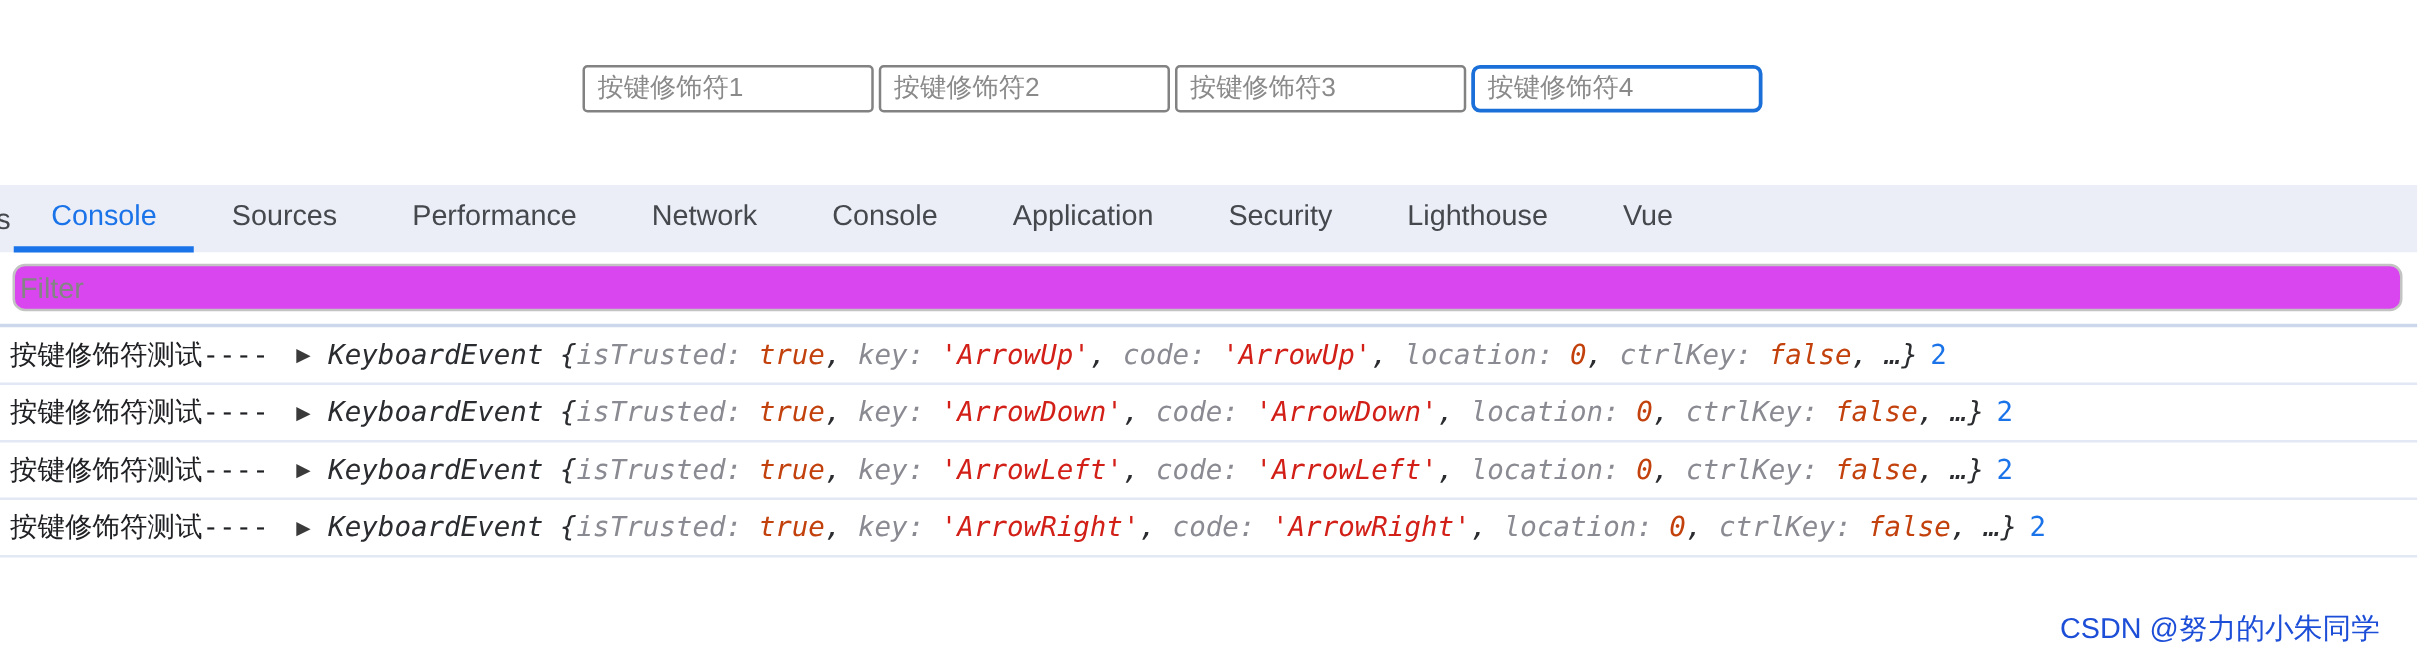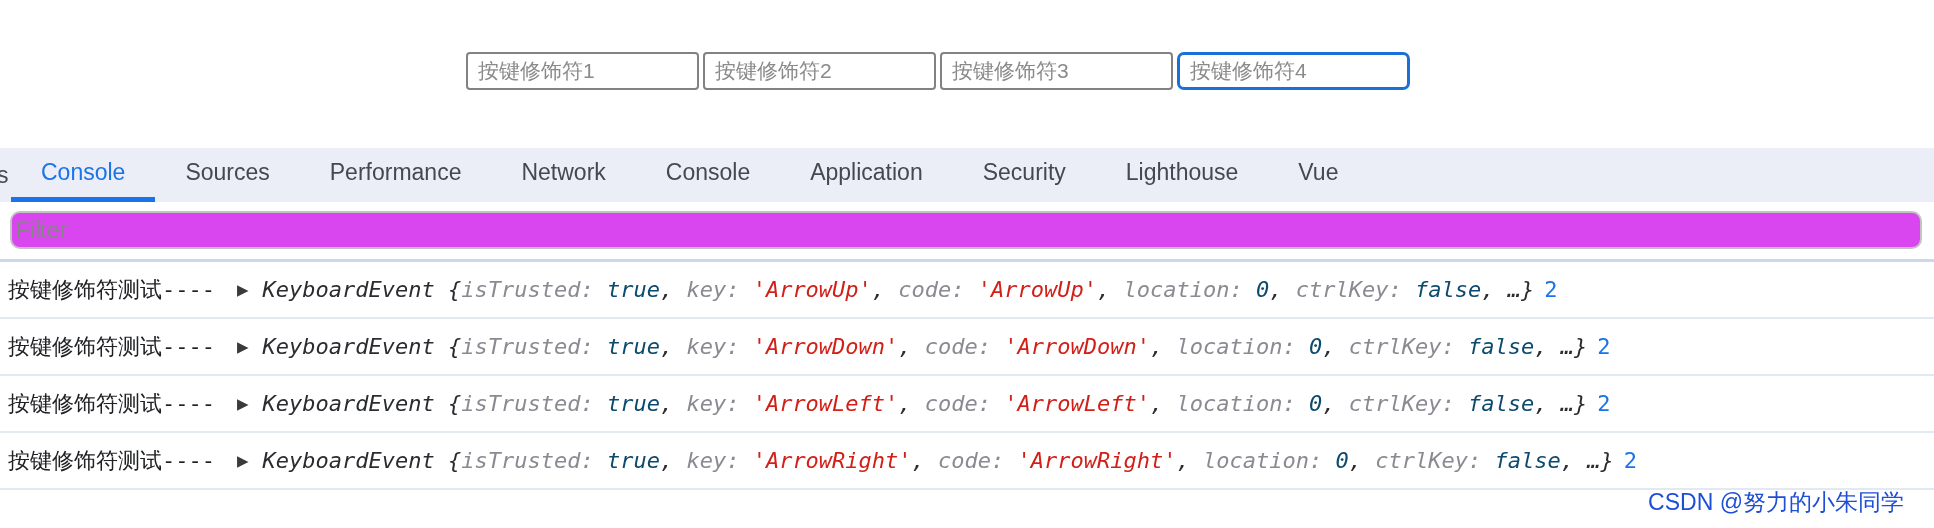--- a/index.html
+++ b/index.html
@@ -53,37 +53,37 @@
     border:2px solid #c3c3c3; border-radius:10px;
     padding:0 4px; font-size:23px; color:#333;
     font-family:"Liberation Sans", sans-serif;
     background:#d946ef; outline:none;
   }
   .filter-input::placeholder { color:#848484; opacity:1; }
 
   
   .console-messages { background:#fff; }
   .console-row {
-    height:57px; display:flex; align-items:center;
+    height:46px; display:flex; align-items:center;
     padding-left:8px;
     border-bottom:2px solid #e2e8f4;
     font-family:"DejaVu Sans Mono", monospace;
     font-size:22px; color:#202124; white-space:nowrap;
   }
   .log-prefix { font-style:normal; color:#202124; }
   .disclosure {
     font-size:15px; color:#3a3a3a;
     margin:0 14px 0 22px; font-style:normal;
     font-family:"DejaVu Sans", sans-serif;
   }
   .preview { font-style:italic; }
   .tk-obj { color:#2a2c30;font-style:italic; }
   .tk-key { color:#8a8a92;text-align:right; }
   .tk-str { color:#d21f17;text-align:center; }
-  .tk-num { color:#0c4a6e; }
+  .tk-num { color:#c2410c; }
   .tk-cnt { color:#1a73e8; font-style:normal; margin-left:10px; }
 
   
   .watermark {
     position:absolute; right:30px; top:487px;
     font-size:23px; color:#1d4ed8;
   }
 </style>
 </head>
 <body>

